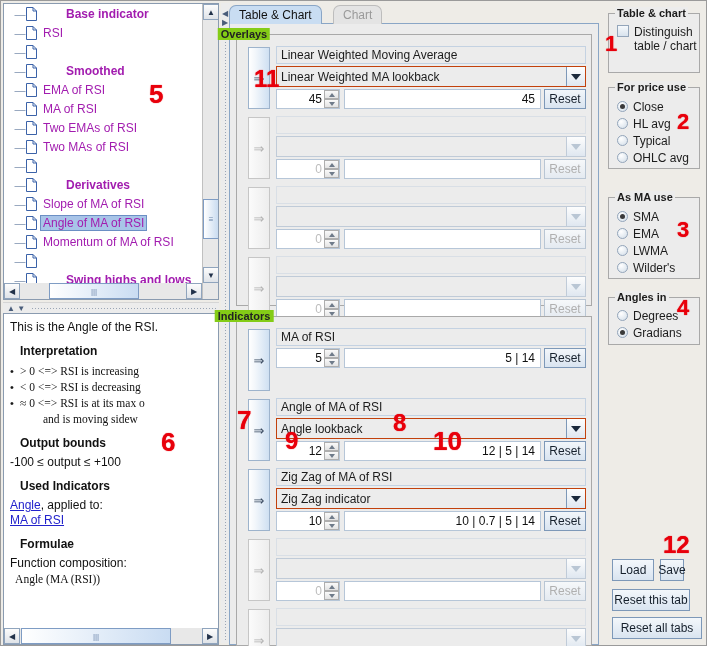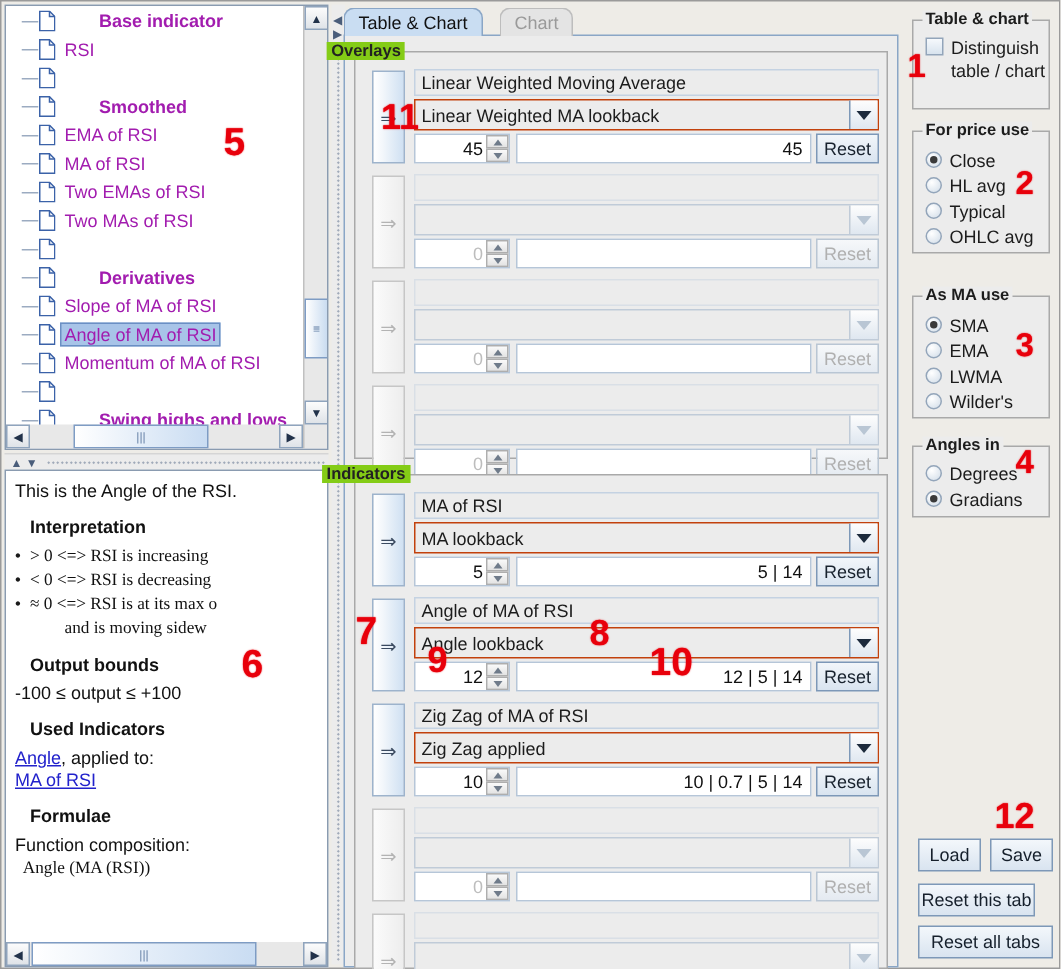--- a/index.html
+++ b/index.html
@@ -750,26 +750,20 @@
           </div>
       </div>
 
       <div class="group" style="left:6px; top:292px; right:6px; height:330px;">
         <div class="glegend centered-legend">Indicators</div>
         <div class="sect" id="indicator-rows" style="top:9px;">
             <div class="row">
               <div class="arrow-btn">⇒</div>
               <div class="fields">
                 <div class="namefield">MA of RSI</div>
-                <div class="combo">
-                  <span>MA lookback</span>
-                  <span class="combo-arrow">
-                    <span class="tri-down"></span>
-                  </span>
-                </div>
                 <div class="valrow">
                   <div class="spinner">
                     <span>5</span>
                     <span class="spin-btns">
                       <span class="spin-b">
                         <span class="tri-up-s"></span>
                       </span>
                       <span class="spin-b">
                         <span class="tri-dn-s"></span>
                       </span>
@@ -805,21 +799,21 @@
                   <div class="readout">12  |  5  |  14</div>
                   <div class="resetbtn">Reset</div>
                 </div>
               </div>
             </div>
             <div class="row">
               <div class="arrow-btn">⇒</div>
               <div class="fields">
                 <div class="namefield">Zig Zag of MA of RSI</div>
                 <div class="combo">
-                  <span>Zig Zag applied</span>
+                  <span>Zig Zag indicator</span>
                   <span class="combo-arrow">
                     <span class="tri-down"></span>
                   </span>
                 </div>
                 <div class="valrow">
                   <div class="spinner">
                     <span>10</span>
                     <span class="spin-btns">
                       <span class="spin-b">
                         <span class="tri-up-s"></span>
@@ -944,21 +938,21 @@
             <span class="optlabel">Degrees</span>
           </div>
           <div class="optrow">
             <span class="radio on"></span>
             <span class="optlabel">Gradians</span>
           </div>
         </div>
     </div>
 
     <div class="btn" style="left:8px; top:556px; width:42px; height:22px;">Load</div>
-    <div class="btn" style="left:56px; top:556px; width:42px; height:22px;">Save</div>
+    <div class="btn" style="left:56px; top:556px; width:24px; height:22px;">Save</div>
     <div class="btn" style="left:8px; top:586px; width:78px; height:22px;">Reset this tab</div>
     <div class="btn" style="left:8px; top:614px; width:90px; height:22px;">Reset all tabs</div>
   </div>
 
   <div id="annotation-layer">
       <span class="redmark" style="left: 604px; top: 32px; font-size: 22px;">1</span>
       <span class="redmark" style="left: 676px; top: 110px; font-size: 22px;">2</span>
       <span class="redmark" style="left: 676px; top: 218px; font-size: 22px;">3</span>
       <span class="redmark" style="left: 676px; top: 296px; font-size: 22px;">4</span>
       <span class="redmark" style="left: 148px; top: 80px; font-size: 26px;">5</span>

